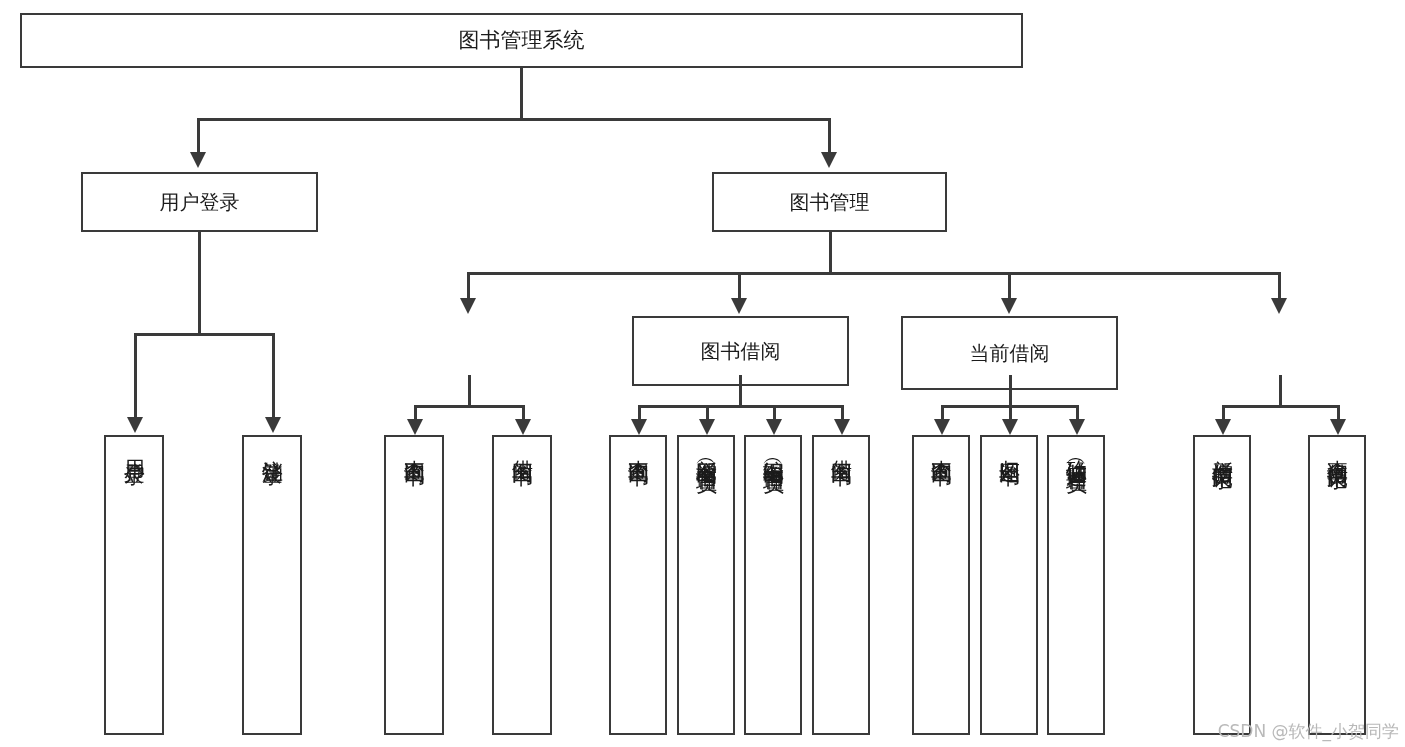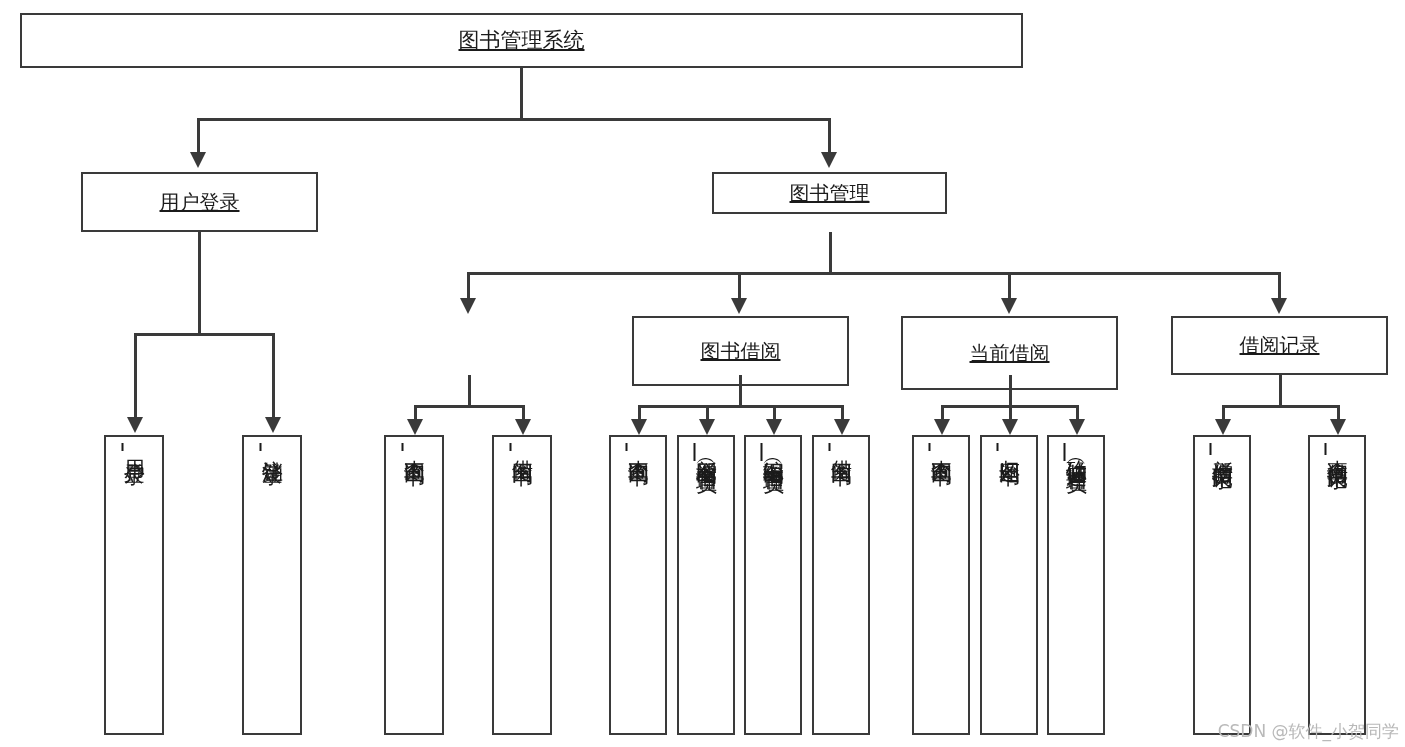--- a/index.html
+++ b/index.html
@@ -20,21 +20,20 @@
     border:2.5px solid #3a3a3a;
     display:flex;
     align-items:center;
     justify-content:center;
     color:#1b1b1b;
   }
   .node .label{
     display:block;
     white-space:pre;
     line-height:1.12;
-    text-decoration:underline;
   }
 
   
   .node.root{font-size:21px;}
   
   .node.hbox{font-size:20px;}
 
   
   .node.leaf{
     align-items:flex-start;
@@ -85,21 +84,21 @@
   <div class="ln h" style="left:197px;top:118px;width:632px;"></div>
 
   <div class="ln v" style="left:197px;top:118px;height:36px;"></div>
   <div class="arrow" style="left:190px;top:152px;"></div>
   <div class="ln v" style="left:828px;top:118px;height:36px;"></div>
   <div class="arrow" style="left:821px;top:152px;"></div>
 
   <div class="node hbox" style="left:81px;top:172px;width:237px;height:60px;">
     <span class="label">用户登录</span>
   </div>
-  <div class="node hbox" style="left:712px;top:172px;width:235px;height:42px;">
+  <div class="node hbox" style="left:712px;top:172px;width:235px;height:60px;">
     <span class="label">图书管理</span>
   </div>
 
   <div class="ln v" style="left:198px;top:232px;height:101px;"></div>
   <div class="ln h" style="left:134px;top:333px;width:140px;"></div>
   <div class="ln v" style="left:134px;top:333px;height:86px;"></div>
   <div class="arrow" style="left:127px;top:417px;"></div>
   <div class="ln v" style="left:272px;top:333px;height:86px;"></div>
   <div class="arrow" style="left:265px;top:417px;"></div>
 
@@ -113,23 +112,20 @@
   <div class="arrow" style="left:1001px;top:298px;"></div>
   <div class="ln v" style="left:1278px;top:272px;height:28px;"></div>
   <div class="arrow" style="left:1271px;top:298px;"></div>
 
   <div class="node hbox" style="left:632px;top:316px;width:217px;height:70px;">
     <span class="label">图书借阅</span>
   </div>
   <div class="node hbox" style="left:901px;top:316px;width:217px;height:74px;">
     <span class="label">当前借阅</span>
   </div>
-  <div class="node hbox" style="left:1171px;top:316px;width:217px;height:59px;">
-    <span class="label">借阅记录</span>
-  </div>
 
   <div class="ln v" style="left:468px;top:375px;height:30px;"></div>
   <div class="ln h" style="left:414px;top:405px;width:110px;"></div>
   <div class="ln v" style="left:414px;top:405px;height:16px;"></div>
   <div class="arrow" style="left:407px;top:419px;"></div>
   <div class="ln v" style="left:522px;top:405px;height:16px;"></div>
   <div class="arrow" style="left:515px;top:419px;"></div>
 
   <div class="ln v" style="left:739px;top:375px;height:30px;"></div>
   <div class="ln h" style="left:638px;top:405px;width:203px;"></div>

